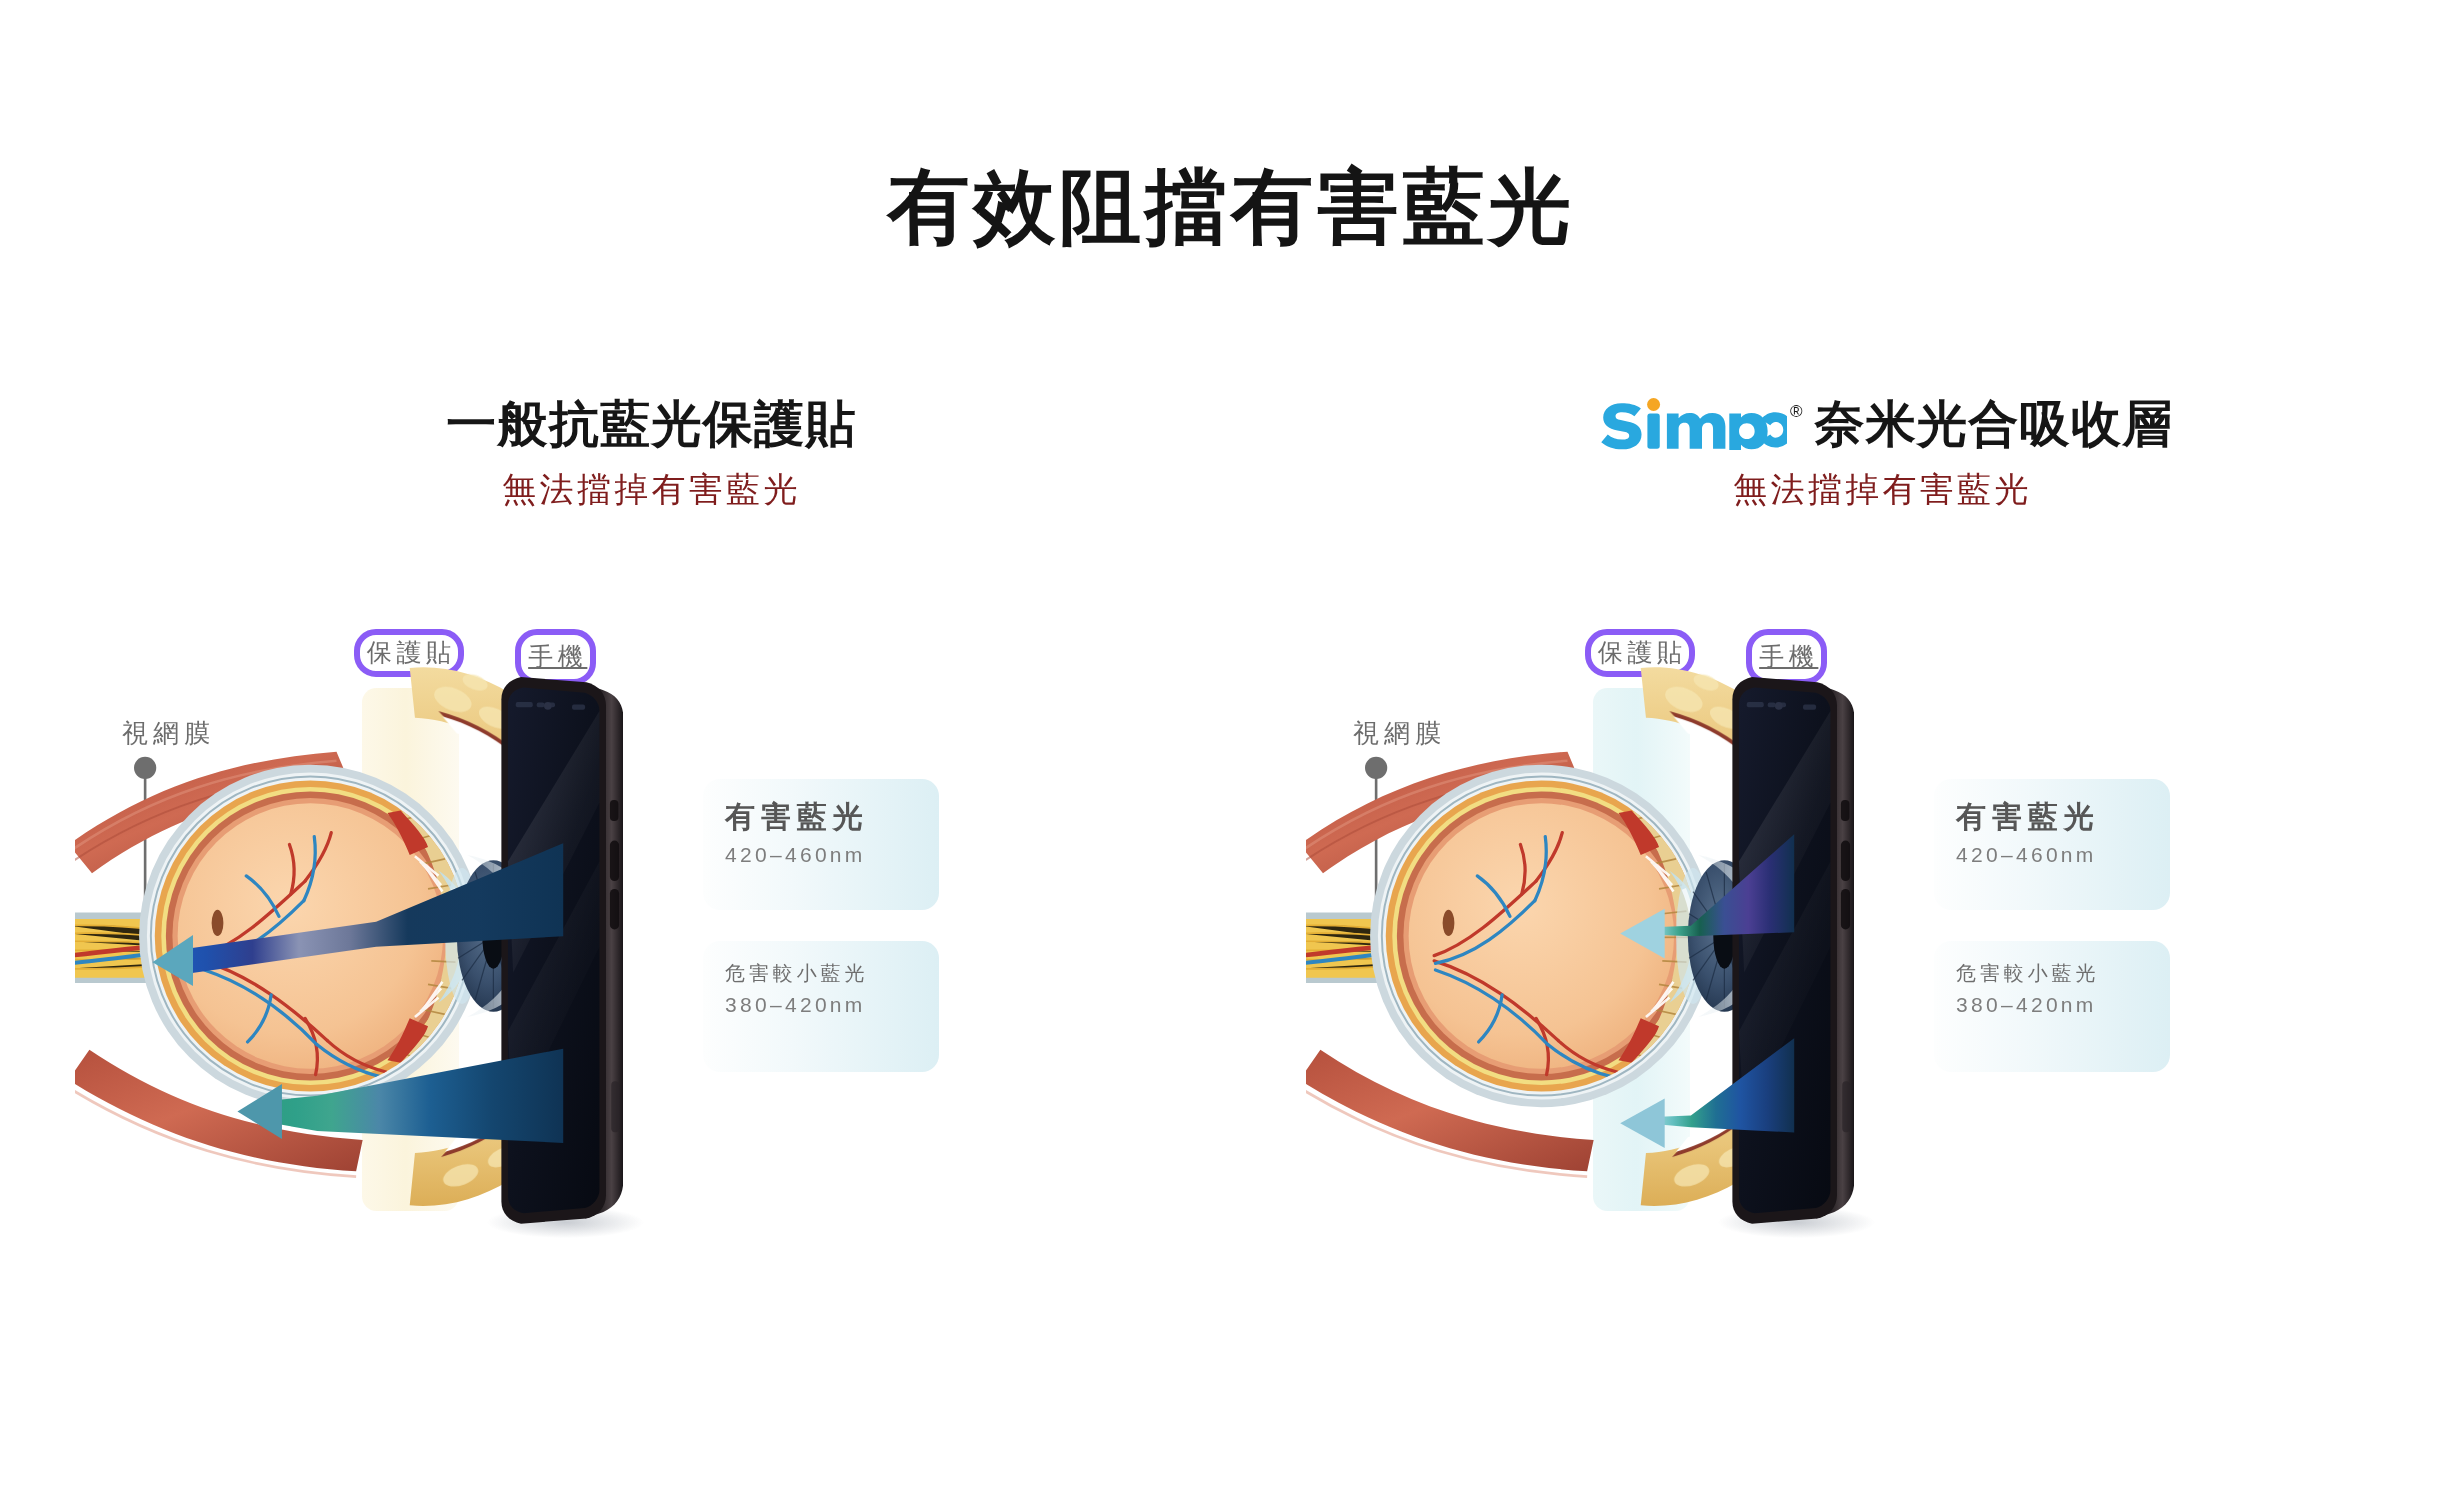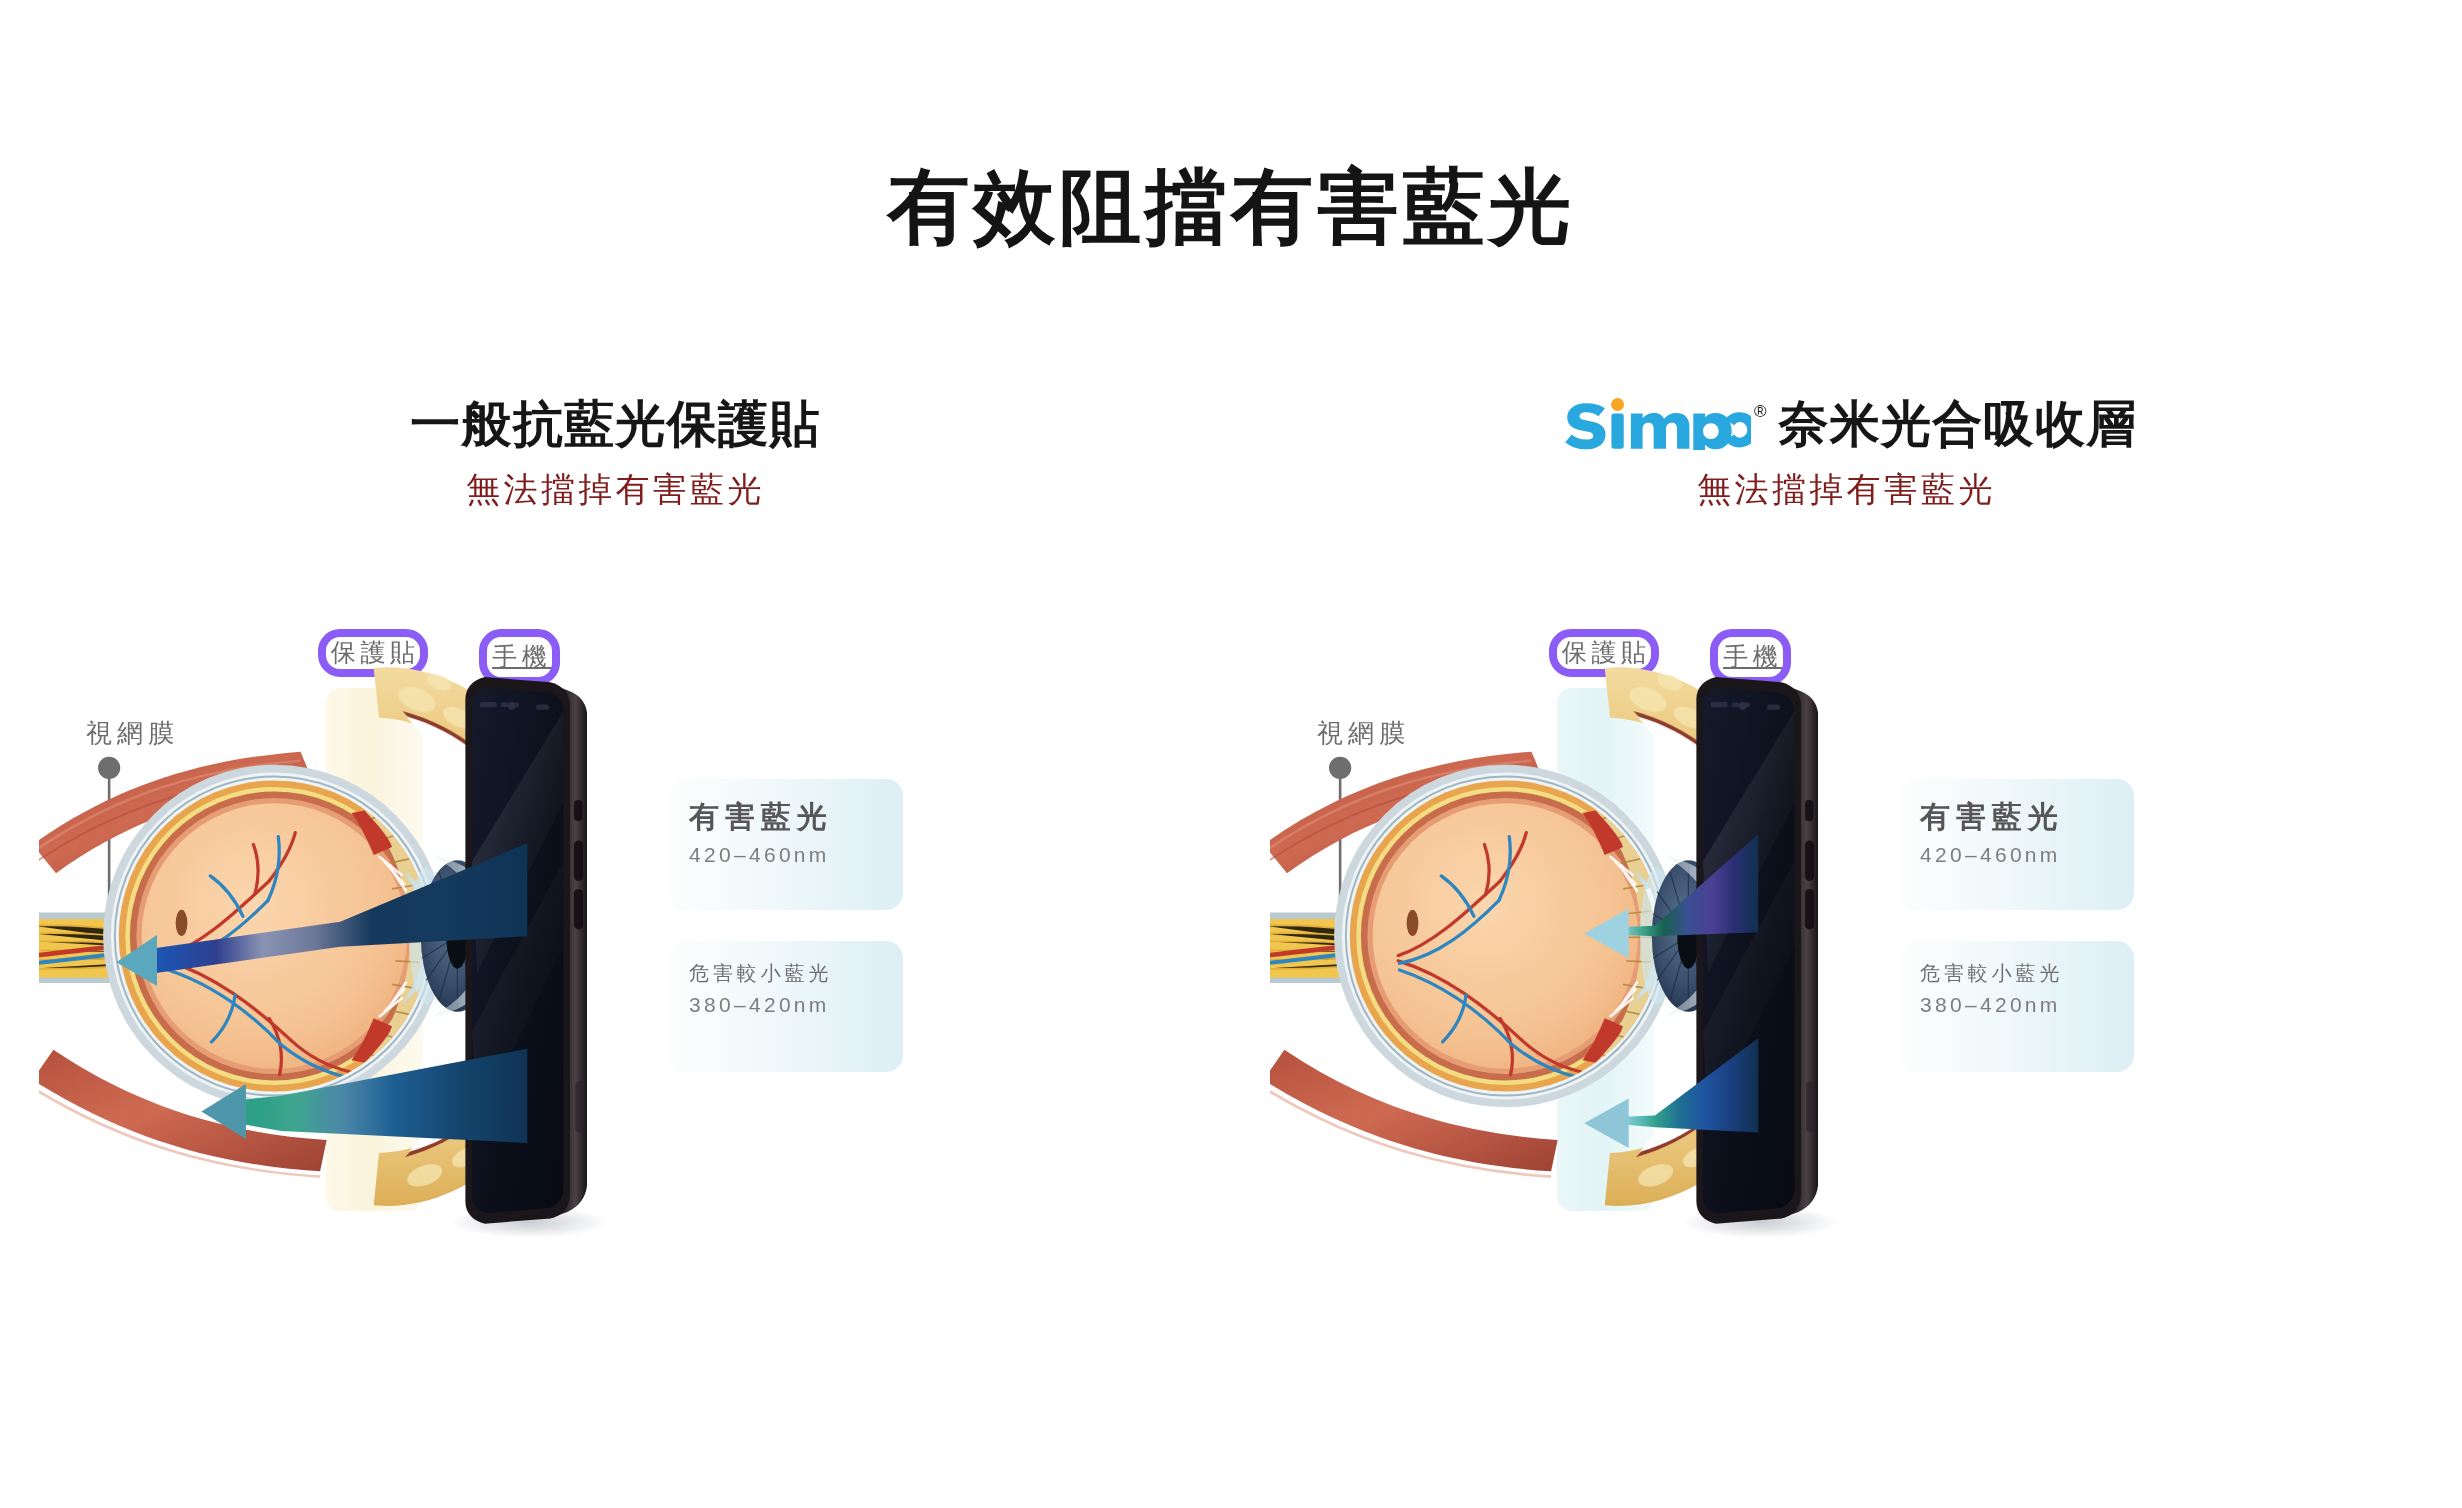--- a/index.html
+++ b/index.html
@@ -9,21 +9,21 @@
   .page { position:relative; width:2462px; height:1509px; background:#fff; }
 
   
   .main-title{
     position:absolute; top:162px; left:0; width:2462px; text-align:center;
     font-size:82px; font-weight:700; color:#141414; letter-spacing:3.9px;
     line-height:1.1;
   }
 
   
-  .panel{ position:absolute; top:393px; width:1231px; height:1047px; }
+  .panel{ position:absolute; top:393px; width:1231px; height:1047px;margin-left:36px; }
   .panel-left{ left:0; }
   .panel-right{ left:1231px; }
 
   .panel-head{ position:absolute; top:0; left:0; width:100%; text-align:center; }
   .panel-title{
     font-size:50px; font-weight:700; color:#161616; letter-spacing:1.3px;
     line-height:1.25; white-space:nowrap;
     display:flex; align-items:center; justify-content:center; gap:10.5px;
   }
   .panel-sub{
@@ -34,21 +34,21 @@
   
   .brand{ display:inline-flex; align-items:flex-start; position:relative; }
   .brand svg{ display:block; }
   .brand-reg{ font-size:17px; color:#1a1a1a; font-weight:400; margin-left:2.6px; margin-top:2.6px; }
 
   
   .stage{ position:absolute; left:0; top:216px; width:1231px; height:831px; }
 
   
   .chip{
-    position:absolute; border:8px solid #8b5cf6; border-radius:22px;
+    position:absolute; border:6px solid #8b5cf6; border-radius:22px;
     background:#fff; color:#6c6c6c; font-size:25px; letter-spacing:4.6px;
     display:flex; align-items:center; justify-content:center;
     padding:0 6.5px 0 11px; white-space:nowrap;
   }
   .chip-protector{ width:110px; height:48px; }
   .chip-phone{ width:81px; height:56px;text-decoration:underline; }
 
   
   .retina-label{
     position:absolute; font-size:26px; color:#6c6c6c; letter-spacing:5.2px;

